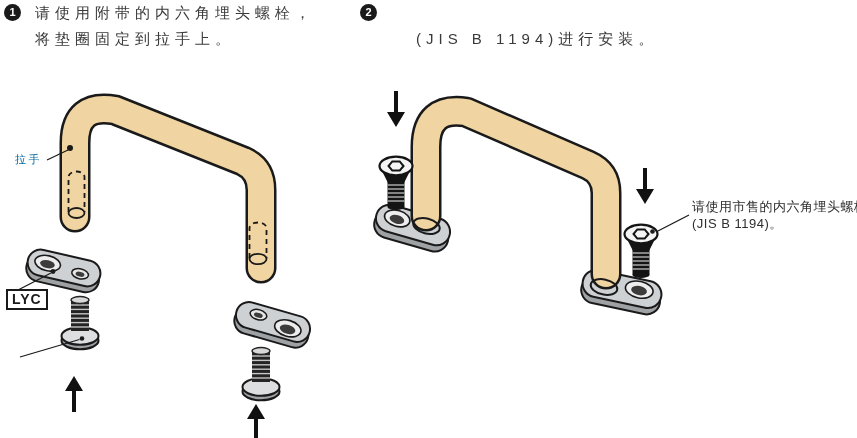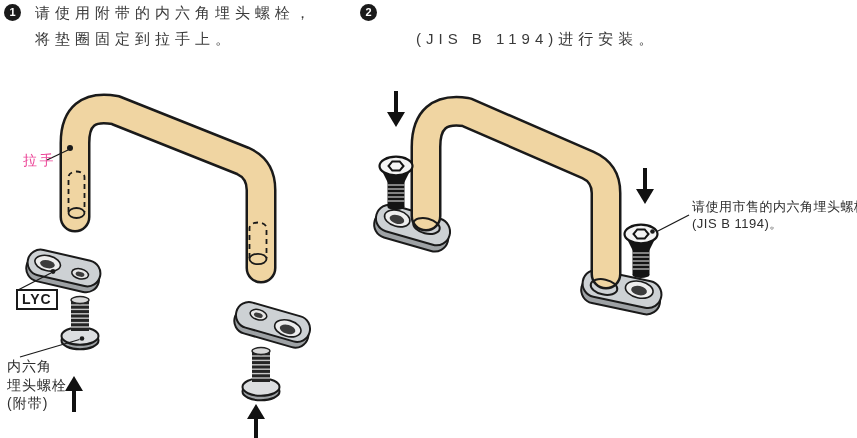--- a/index.html
+++ b/index.html
@@ -1,21 +1,21 @@
 <!DOCTYPE html>
 <html><head>
 <meta charset="utf-8">
 <style>
   html,body{margin:0;padding:0;background:#fff;}
   .screen{position:relative;width:857px;height:438px;background:#ffffff;overflow:hidden;
           font-family:"Liberation Sans","DejaVu Sans",sans-serif;color:#3a3a3a;}
   .badge{position:absolute;width:17px;height:17px;border-radius:50%;background:#1a1a1a;color:#fff;
          font-size:11px;font-weight:bold;line-height:17px;text-align:center;}
   .instr{position:absolute;font-size:15px;letter-spacing:5px;white-space:nowrap;color:#3a3a3a;}
-  .lbl{position:absolute;font-size:14px;letter-spacing:2.5px;white-space:nowrap;color:#ec4899;margin-left:8px;}
+  .lbl{position:absolute;font-size:11px;letter-spacing:2.5px;white-space:nowrap;color:#0369a1;}
   .lbl-s{position:absolute;font-size:13px;letter-spacing:0.5px;white-space:nowrap;color:#2e2e2e;line-height:17px;}
   .model-box{position:absolute;border:2px solid #1a1a1a;background:#fff;font-size:14px;font-weight:bold;
              letter-spacing:1px;padding:0 4px;line-height:17px;color:#1a1a1a;}
   .bolt-lbl{position:absolute;font-size:14px;letter-spacing:1px;line-height:18.5px;white-space:nowrap;color:#2e2e2e;}
   svg{position:absolute;left:0;top:0;}
 </style>
 </head>
 <body>
 
 <div class="screen">
@@ -142,26 +142,21 @@
 
   <div class="badge" style="left:4px;top:4px;">1</div>
   <div class="instr" style="left:35px;top:4px;">请使用附带的内六角埋头螺栓，</div>
   <div class="instr" style="left:35px;top:30px;">将垫圈固定到拉手上。</div>
 
   <div class="badge" style="left:360px;top:4px;">2</div>
   <div class="instr" style="left:404px;top:30px;margin-left:12px;">(JIS B 1194)进行安装。</div>
 
   <div class="lbl" style="left:15px;top:152px;">拉手</div>
 
-  <div class="model-box" style="left:16px;top:289px;">LYC</div>
+  <div class="model-box" style="left:6px;top:289px;">LYC</div>
 
-  <div class="bolt-lbl" style="left:7px;top:357px;">
-    <span>内六角</span><br>
-    <span>埋头螺栓</span><br>
-    <span>(附带)</span>
-  </div>
 
   <div class="lbl-s" style="left:692px;top:198px;">
     <span>请使用市售的内六角埋头螺栓</span><br>
     <span>(JIS B 1194)。</span>
   </div>
 
 </div>
 
 </body></html>

